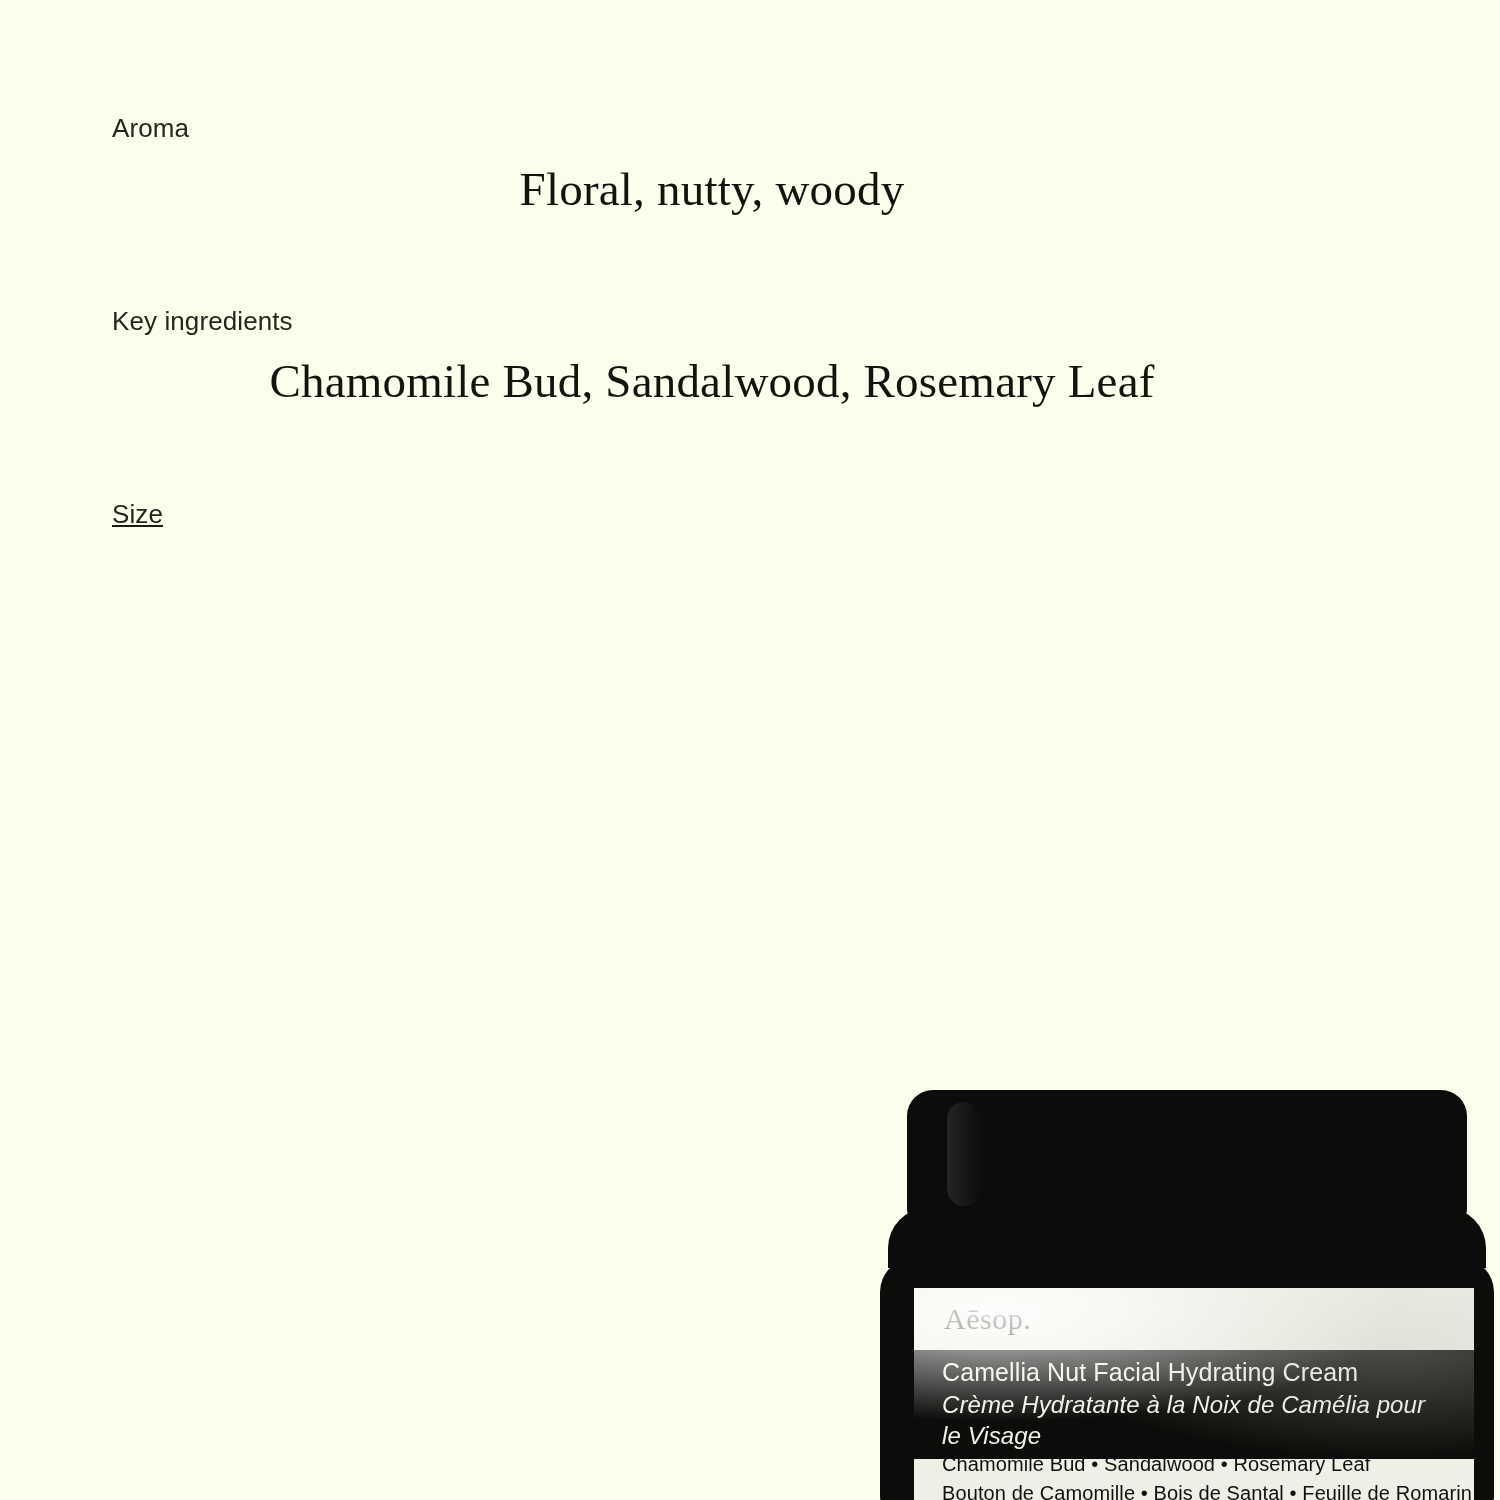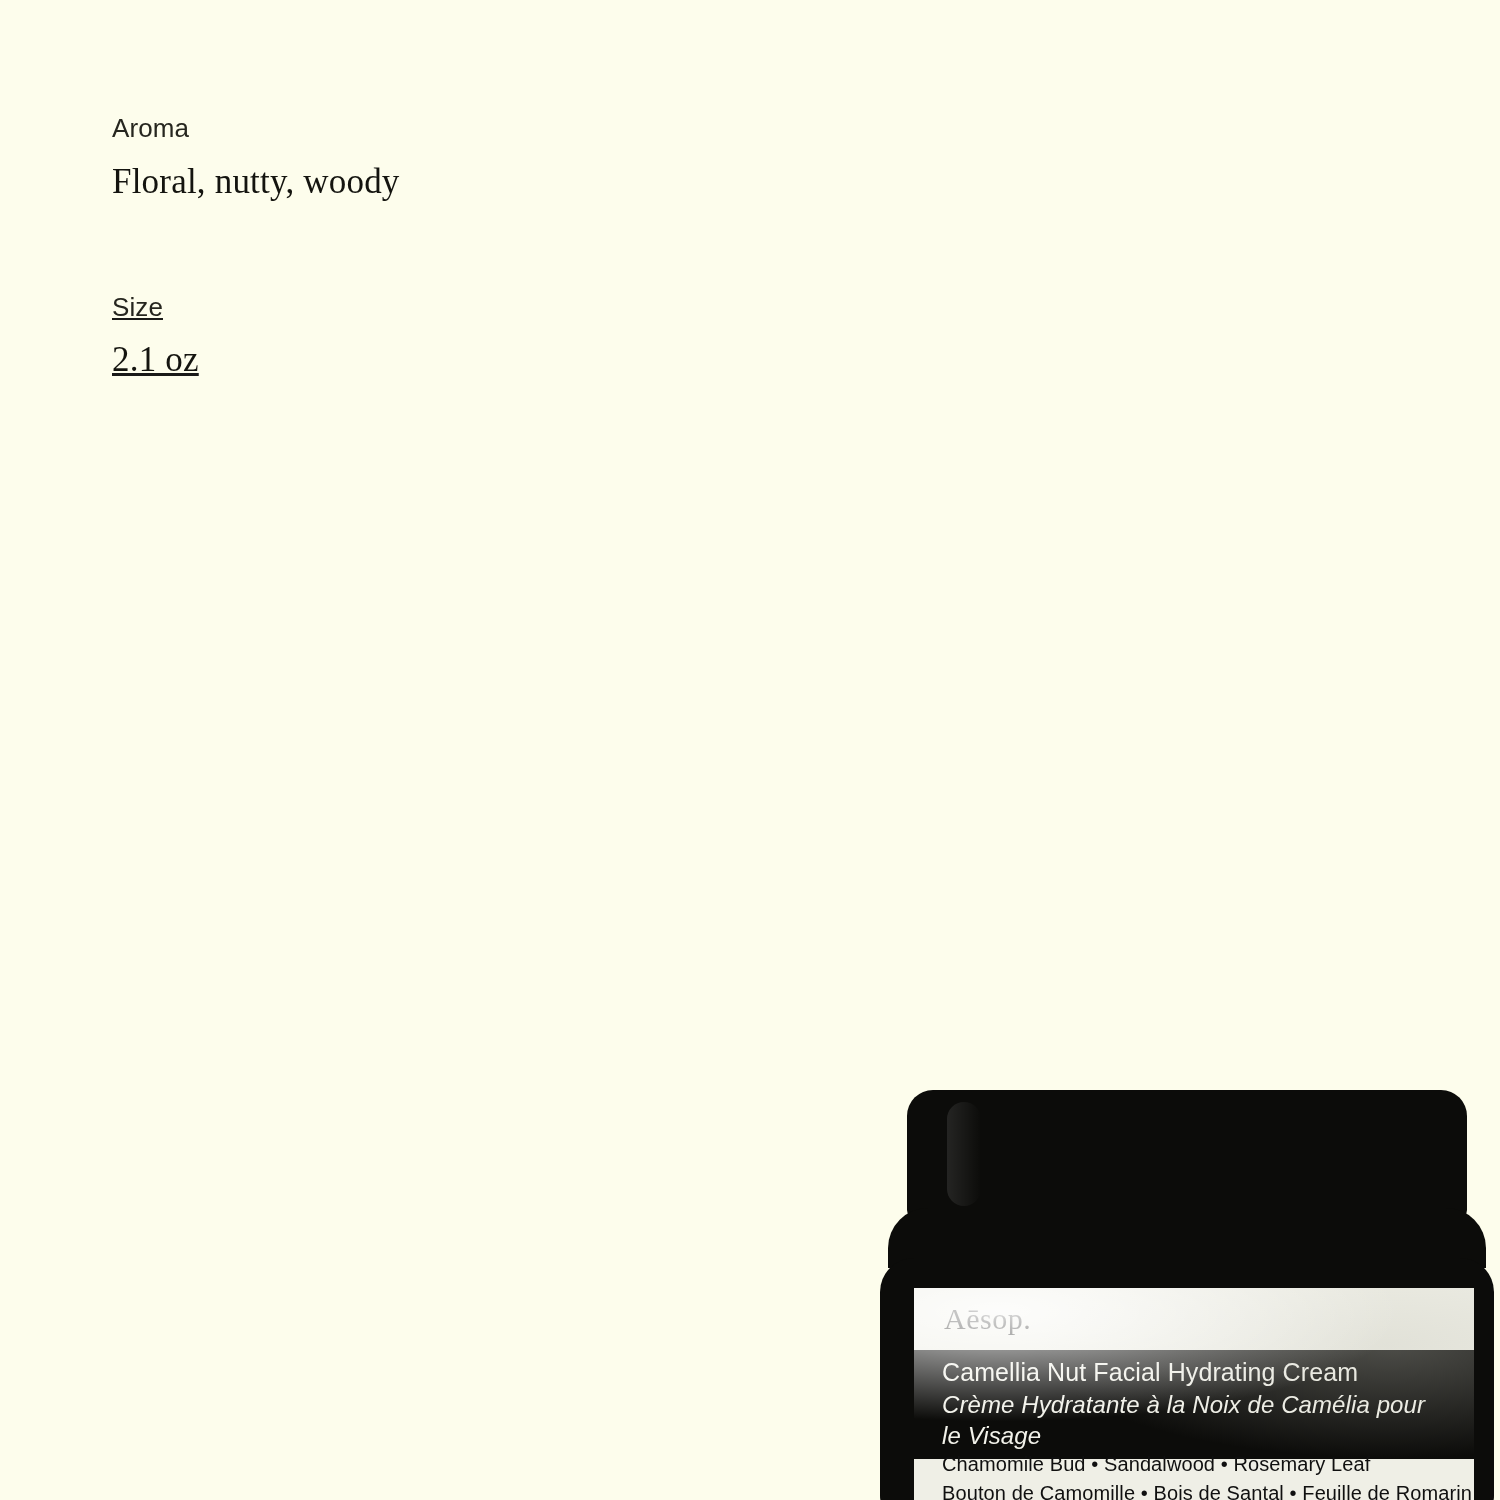--- a/index.html
+++ b/index.html
@@ -42,25 +42,26 @@
     font-size: 26px;
     line-height: 1.25;
     font-weight: 400;
     color: #26261f;
     letter-spacing: 0.1px;
     margin-bottom: 16px;
   }
 
   .spec-value {
     font-family: "Liberation Serif", serif;
-    font-size: 35px;
+    font-size: 47px;
     line-height: 1.2;
     font-weight: 400;
     color: #14140f;
     letter-spacing: 0.2px;
+    text-align: center;
   }
 
   
   .product-image {
     position: absolute;
     left: 880px;
     top: 1090px;
     width: 620px;
     height: 420px;
   }
@@ -179,24 +180,27 @@
 
 <div class="page">
 
   <div class="spec-list">
 
     <div class="spec-block">
       <div class="spec-label">Aroma</div>
       <div class="spec-value">Floral, nutty, woody</div>
     </div>
 
+    <div class="spec-block">
+      <div class="spec-label">Key ingredients</div>
+      <div class="spec-value">Chamomile Bud, Sandalwood, Rosemary Leaf</div>
+    </div>
 
     <div class="spec-block">
       <div class="spec-label">Size</div>
-      <div class="spec-value">2.1 oz</div>
     </div>
 
   </div>
 
   <div class="product-image">
     <div class="jar-lid">
       <div class="jar-gloss"></div>
     </div>
     <div class="jar-shoulder"></div>
     <div class="jar-body"></div>

